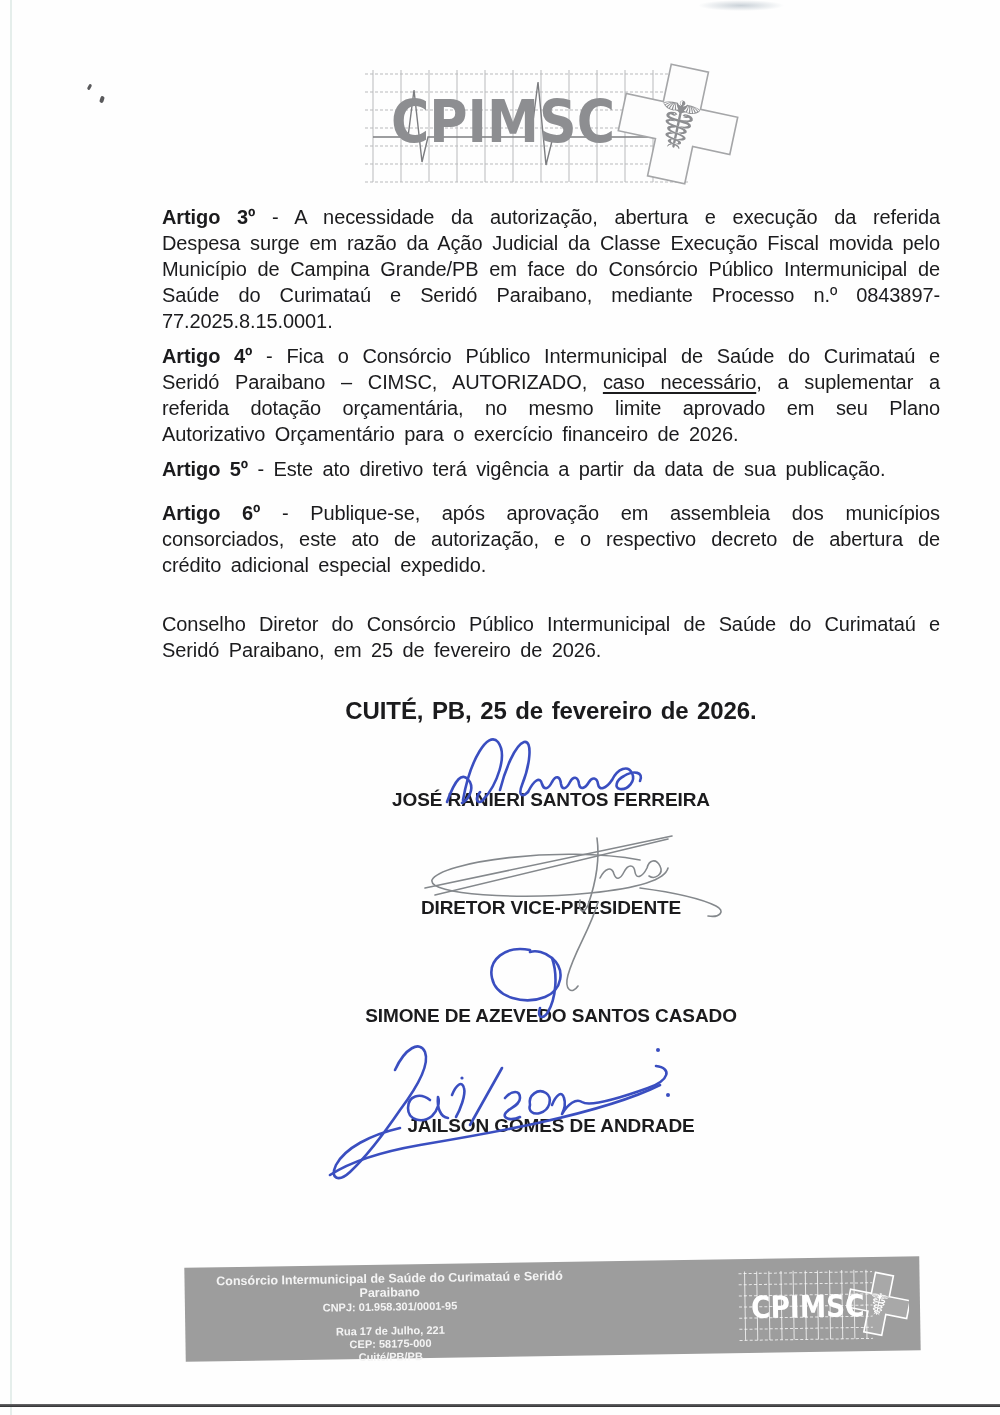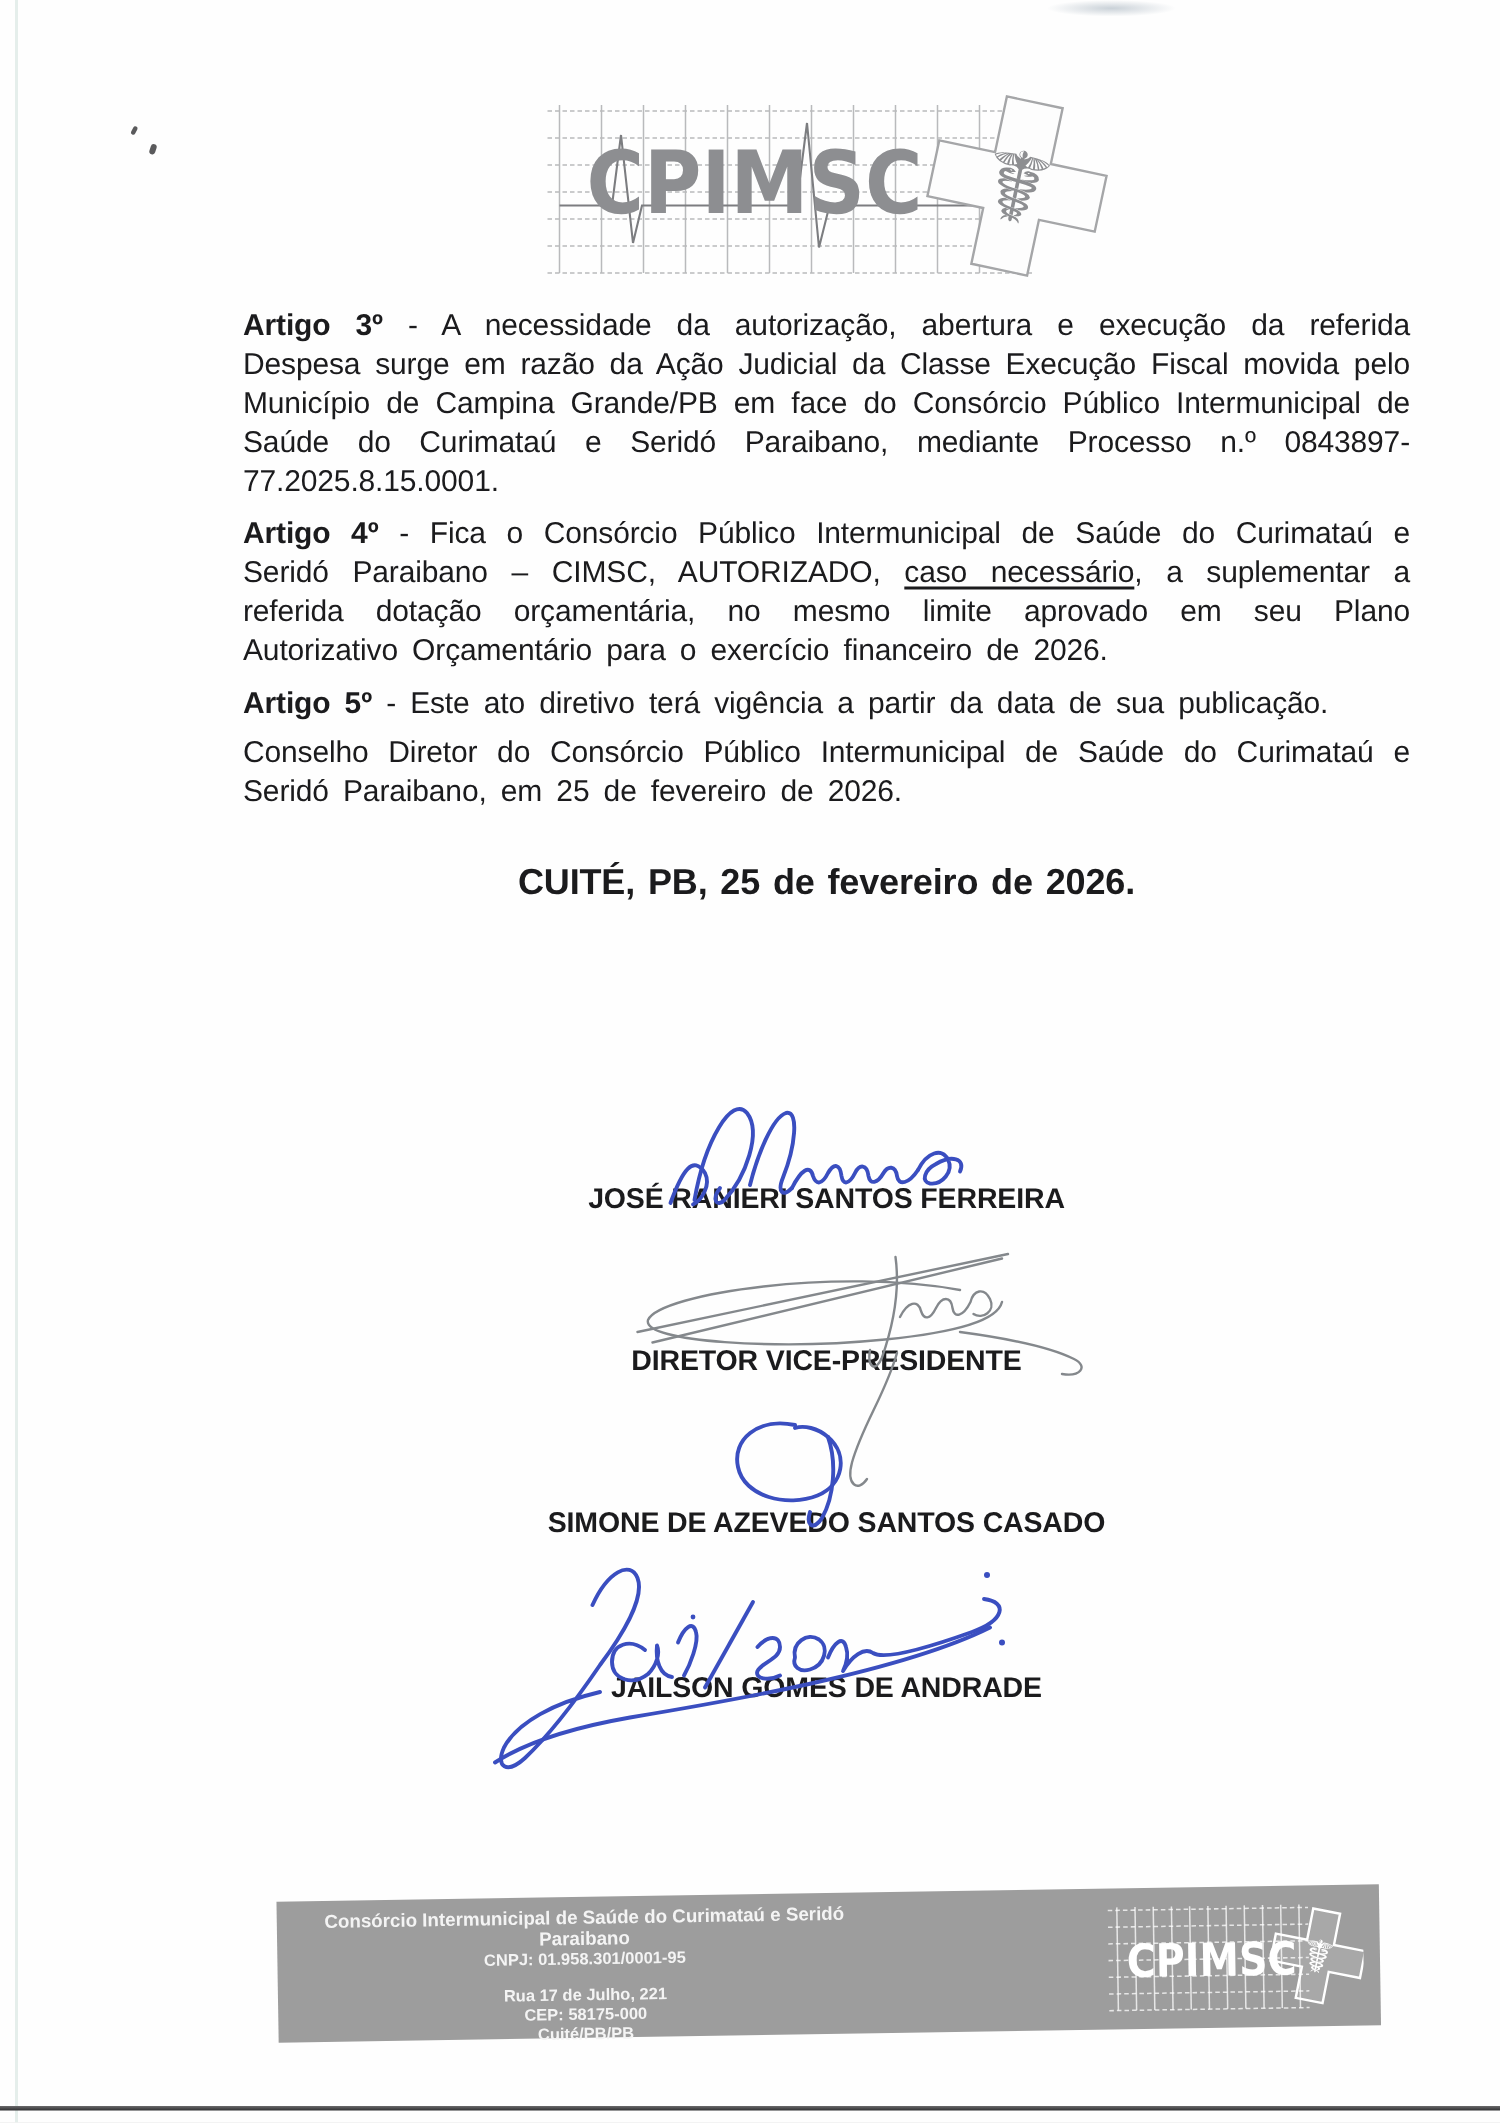--- a/index.html
+++ b/index.html
@@ -30,21 +30,21 @@
   .ekg{stroke:#7c7d80;stroke-width:1.4;fill:none;}
   .cross-shape{fill:#fdfdfd;stroke:#a5a6a8;stroke-width:1.6;}
   .caduceus{font-family:"DejaVu Sans",sans-serif;fill:var(--logo-gray,#8d8e91);}
 
   
   .content{position:absolute;left:162px;top:204px;width:778px;
     font-size:20px;line-height:26px;letter-spacing:-.1px;word-spacing:4px;}
   .content p{margin:0;text-align:justify;}
   .content p.art3{margin-bottom:9px;}
   .content p.art4{margin-bottom:9px;}
-  .content p.art5{margin-bottom:7px;}
+  .content p.art5{margin-bottom:18px;}
   .content p.art6{margin-bottom:33px;}
   .content .lbl{font-weight:bold;}
   .underlined{text-decoration:underline;text-underline-offset:3px;}
   .dateline{margin-top:35px !important;text-align:center !important;
     font-weight:bold;word-spacing:2px;font-size:24px;}
 
   
   .sigblock{position:absolute;left:162px;width:778px;text-align:center;
     font-weight:bold;font-size:19px;line-height:23px;letter-spacing:-.1px;}
   .sig1{top:788px;} .sig2{top:896px;} .sig3{top:1004px;} .sig4{top:1114px;}
@@ -112,20 +112,21 @@
         <path class="cross-shape" d="M-19,-57 H19 V-19 H57 V19 H19 V57 H-19 V19 H-57 V-19 H-19 Z"></path>
         <text class="caduceus" x="0" y="24" font-size="66" text-anchor="middle">☤</text>
       </g>
     </svg>
   </div>
 
   <div class="content">
     <p class="art3"><span class="lbl">Artigo 3º</span><span> - A necessidade da autorização, abertura e execução da referida Despesa surge em razão da Ação Judicial da Classe Execução Fiscal movida pelo Município de Campina Grande/PB em face do Consórcio Público Intermunicipal de Saúde do Curimataú e Seridó Paraibano, mediante Processo n.º 0843897-77.2025.8.15.0001.</span></p>
     <p class="art4"><span class="lbl">Artigo 4º</span><span> - Fica o Consórcio Público Intermunicipal de Saúde do Curimataú e Seridó Paraibano – CIMSC, AUTORIZADO, </span><span class="underlined">caso necessário</span><span>, a suplementar a referida dotação orçamentária, no mesmo limite aprovado em seu Plano Autorizativo Orçamentário para o exercício financeiro de 2026.</span></p>
     <p class="art5"><span class="lbl">Artigo 5º</span><span> - Este ato diretivo terá vigência a partir da data de sua publicação.</span></p>
+    <p class="art6"><span class="lbl">Artigo 6º</span><span> - Publique-se, após aprovação em assembleia dos municípios consorciados, este ato de autorização, e o respectivo decreto de abertura de crédito adicional especial expedido.</span></p>
     <p class="closing">Conselho Diretor do Consórcio Público Intermunicipal de Saúde do Curimataú e Seridó Paraibano, em 25 de fevereiro de 2026.</p>
     <p class="dateline">CUITÉ, PB, 25 de fevereiro de 2026.</p>
   </div>
 
   <div class="sigblock sig1">
     <div>JOSÉ RANIERI SANTOS FERREIRA</div>
   </div>
   <div class="sigblock sig2">
     <div>DIRETOR VICE-PRESIDENTE</div>
   </div>

